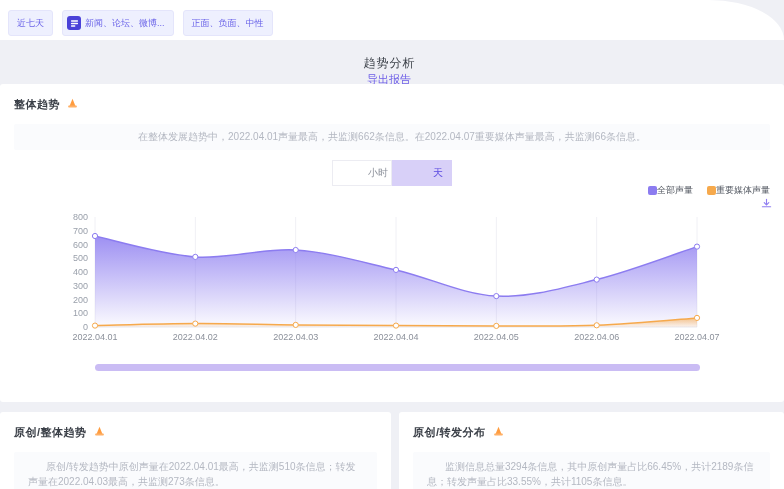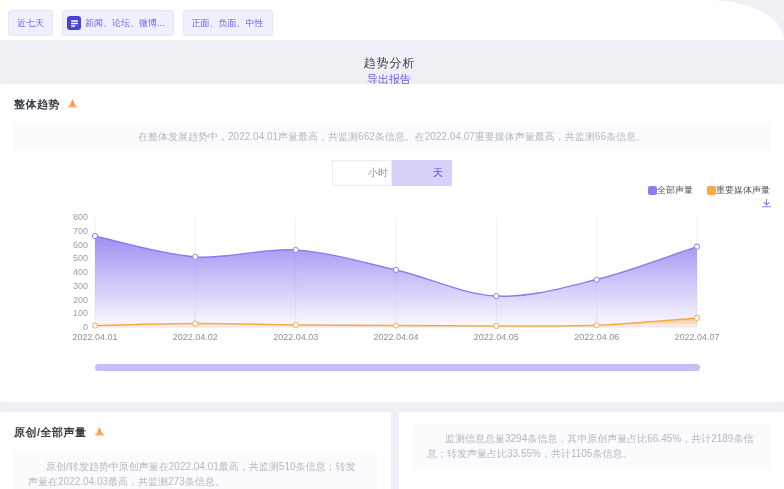--- a/index.html
+++ b/index.html
@@ -196,26 +196,35 @@
       <text x="382" y="138" text-anchor="middle" font-size="9" fill="#8b909a">2022.04.04</text>
       <text x="482.3333333333333" y="138" text-anchor="middle" font-size="9" fill="#8b909a">2022.04.05</text>
       <text x="582.6666666666667" y="138" text-anchor="middle" font-size="9" fill="#8b909a">2022.04.06</text>
       <text x="683" y="138" text-anchor="middle" font-size="9" fill="#8b909a">2022.04.07</text>
     </svg>
   <div class="chart-scrollbar"></div>
 </div>
 
 <div class="bottom-card card-left">
   <div class="block-title-row">
-    <span class="block-title">原创/全部声量</span>
+    <span class="block-title">原创/整体趋势</span>
     <span style="line-height:0;">
       <svg width="13" height="13" viewBox="0 0 16 16">
           <path d="M8 2 L11.6 11 H4.4 Z" fill="#ff9c3f"></path>
           <rect x="2.6" y="10.6" width="10.8" height="2.2" rx="1.1" fill="#ffb066"></rect>
         </svg>
     </span>
   </div>
   <div class="card-summary">原创/转发趋势中原创声量在2022.04.01最高，共监测510条信息；转发声量在2022.04.03最高，共监测273条信息。</div>
 </div>
 
 <div class="bottom-card card-right">
+  <div class="block-title-row">
+    <span class="block-title">原创/转发分布</span>
+    <span style="line-height:0;">
+      <svg width="13" height="13" viewBox="0 0 16 16">
+          <path d="M8 2 L11.6 11 H4.4 Z" fill="#ff9c3f"></path>
+          <rect x="2.6" y="10.6" width="10.8" height="2.2" rx="1.1" fill="#ffb066"></rect>
+        </svg>
+    </span>
+  </div>
   <div class="card-summary">监测信息总量3294条信息，其中原创声量占比66.45%，共计2189条信息；转发声量占比33.55%，共计1105条信息。</div>
 </div>
 
 </body></html>

